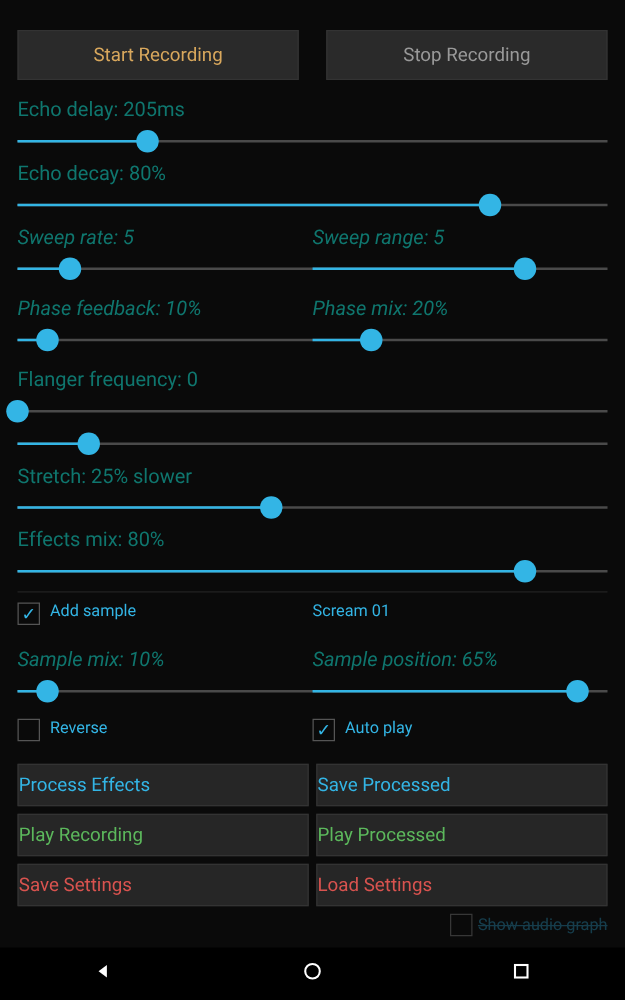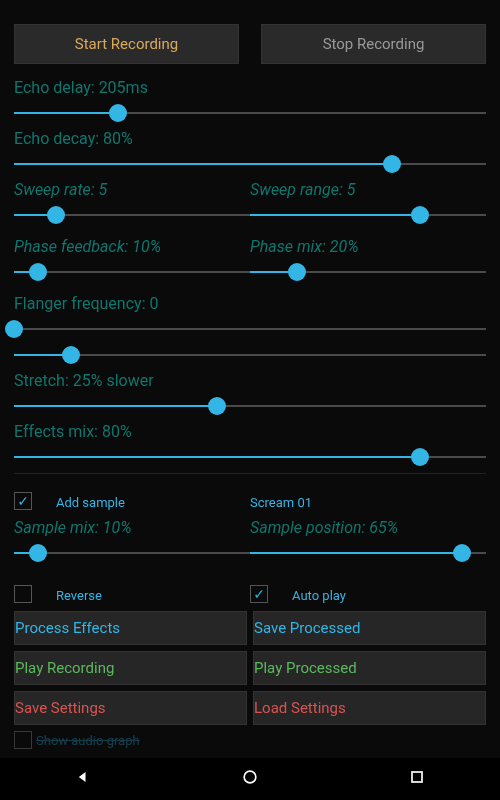--- a/index.html
+++ b/index.html
@@ -47,34 +47,34 @@
 .checkbox {
   width: 18px; height: 18px;
   border: 1px solid #555;
   display: flex; align-items: center; justify-content: center;
   color: #33b5e5; font-size: 14px;
 }
 .checkbox.checked::before { content: "✓"; }
 .check-label { color: #33b5e5; font-size: 13px; }
 .sample-name { color: #33b5e5; font-size: 13px; }
 .two-check { display: flex; padding: 0 14px; margin-bottom: 8px; }
-.two-check .half { flex: 1; display: flex; align-items: flex-end; gap: 24px; height: 28px; }
+.two-check .half { flex: 1; display: flex; align-items: flex-start; gap: 8px; height: 28px; }
 .action-row { display: flex; gap: 6px; padding: 0 14px; margin-bottom: 6px; }
 .act-btn {
   flex: 1; height: 34px;
   background: #262626;
   border: 1px solid #333;
   display: flex; align-items: center; justify-content: flex-start;
   font-size: 15px;
   cursor: pointer;
 }
 .c-blue { color: #33b5e5; }
 .c-green { color: #5cb85c; }
 .c-red { color: #d9534f; }
-.cutoff-check { padding: 0 14px; display: flex; align-items: center; gap: 4px; opacity: 0.6; }
+.cutoff-check { padding: 0 14px; display: flex; align-items: center; gap: 4px; opacity: 0.6; justify-content: flex-end; }
 .nav-bar {
   position: absolute; bottom: 0; left: 0; right: 0;
   height: 42px; background: #000;
   display: flex; align-items: center; justify-content: space-around;
 }
 .nav-bar svg { width: 20px; height: 20px; fill: none; stroke: #fff; stroke-width: 2; }
 .nav-bar .square { fill: none; stroke: #fff; }
 .nav-bar .circle { fill: none; stroke: #fff; }
 .divider-line { height:1px; background:#222; margin: 4px 14px 8px; }
 </style>

